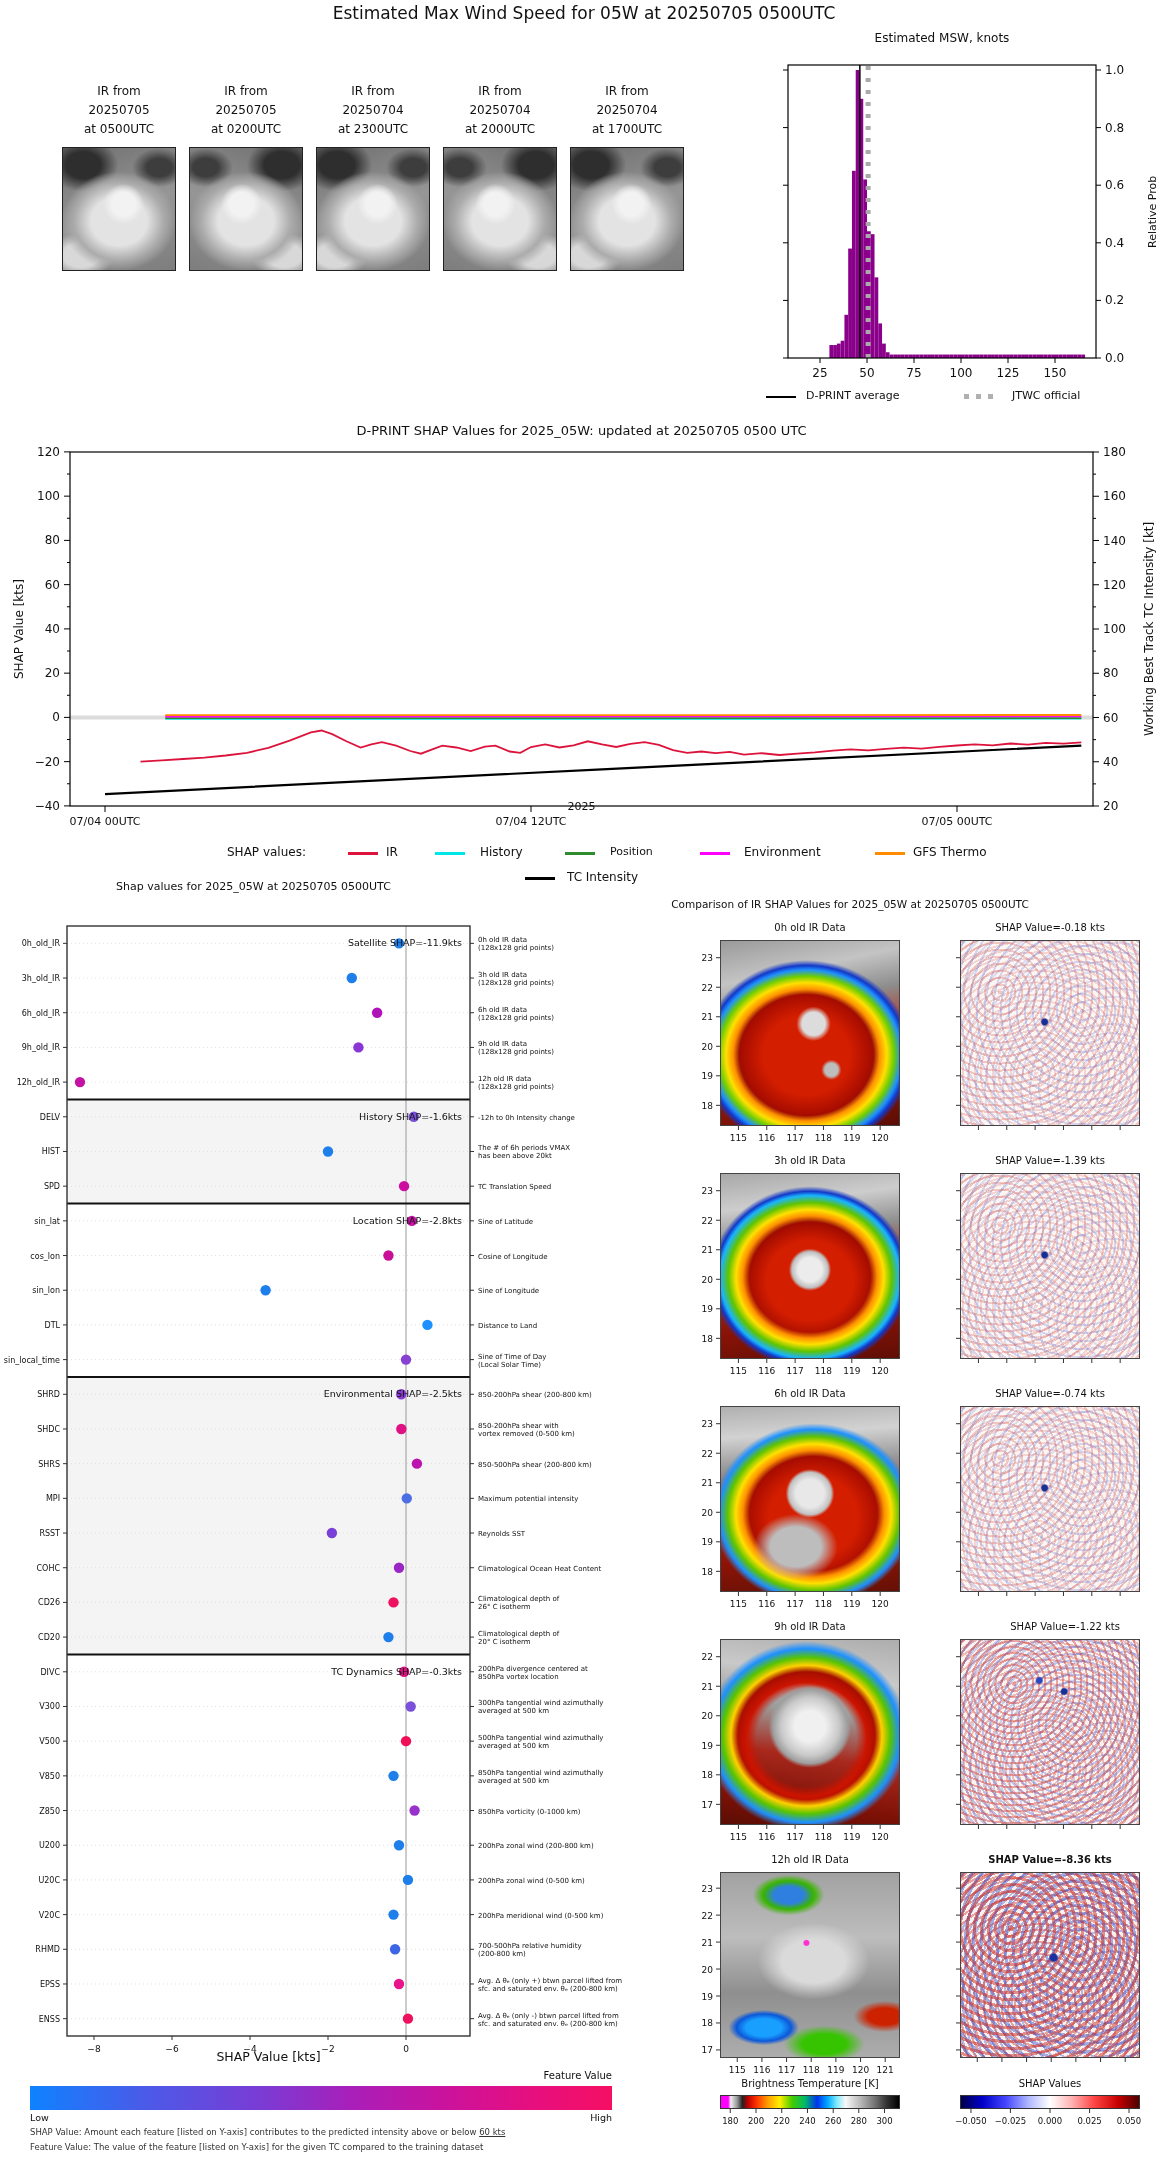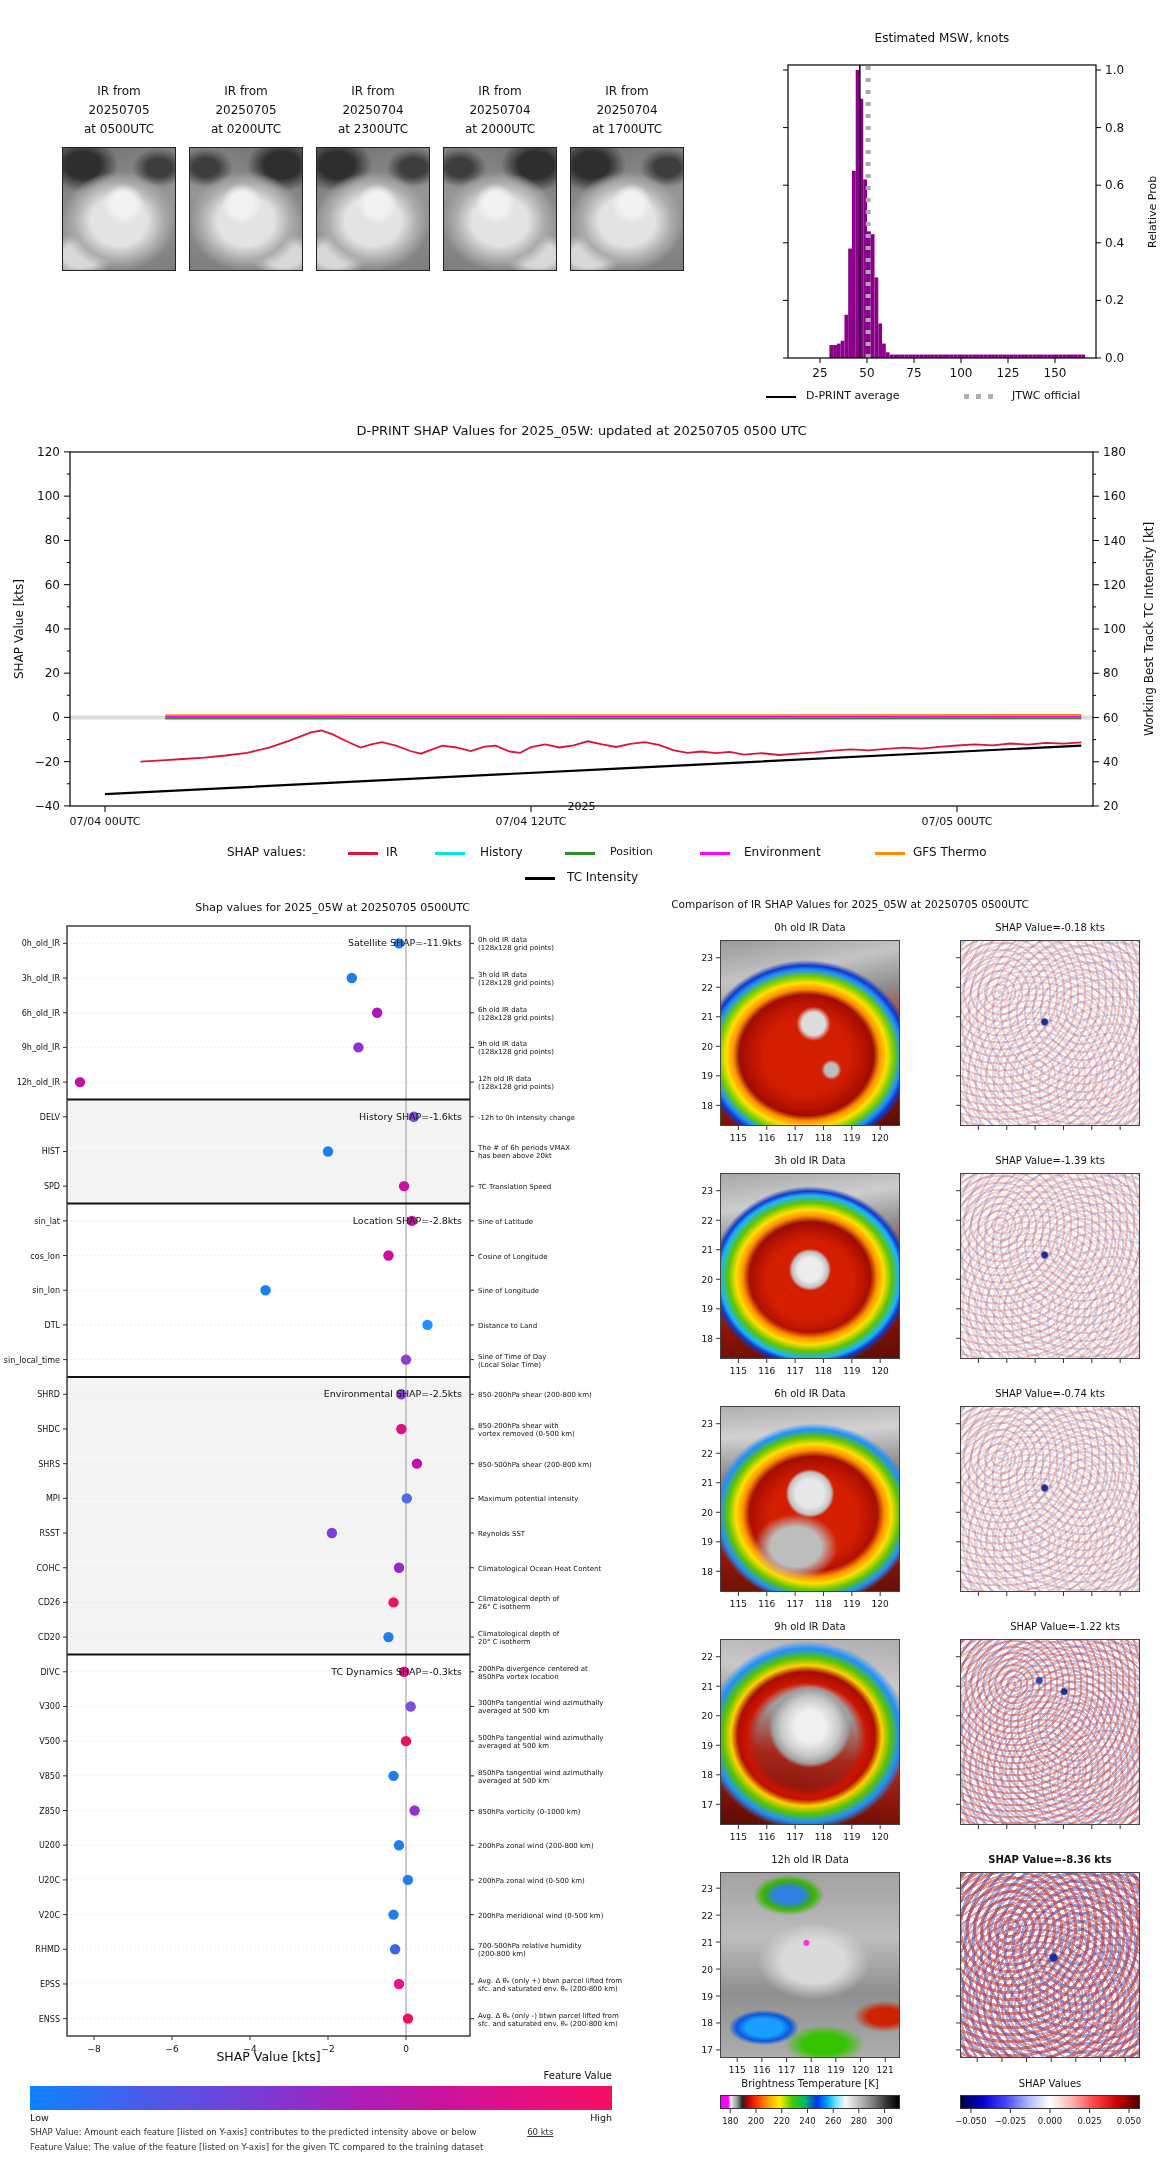--- a/index.html
+++ b/index.html
@@ -691,20 +691,21 @@
       <line x1="1010.4" y1="2109" x2="1010.4" y2="2113" stroke="#333"></line>
       <text x="1010.4" y="2124" font-size="8.5" text-anchor="middle">−0.025</text>
       <line x1="1050" y1="2109" x2="1050" y2="2113" stroke="#333"></line>
       <text x="1050" y="2124" font-size="8.5" text-anchor="middle">0.000</text>
       <line x1="1089.6" y1="2109" x2="1089.6" y2="2113" stroke="#333"></line>
       <text x="1089.6" y="2124" font-size="8.5" text-anchor="middle">0.025</text>
       <line x1="1129.02" y1="2109" x2="1129.02" y2="2113" stroke="#333"></line>
       <text x="1129.02" y="2124" font-size="8.5" text-anchor="middle">0.050</text>
     </svg>
 
+  <div class="abs ctr" style="left:0;top:3px;width:1168px;font-size:17px;">Estimated Max Wind Speed for 05W at 20250705 0500UTC</div>
 
   <div class="abs ctr" style="left:62px;top:82px;width:114px;font-size:12px;line-height:19px;">
     <div>IR from</div>
     <div>20250705</div>
     <div>at 0500UTC</div>
   </div>
   <div class="abs ctr" style="left:189px;top:82px;width:114px;font-size:12px;line-height:19px;">
     <div>IR from</div>
     <div>20250705</div>
     <div>at 0200UTC</div>
@@ -748,28 +749,28 @@
   <div class="abs" style="left:480px;top:845px;font-size:12px;">History</div>
   <div class="legend-line" style="left: 565px; top: 852px; width: 30px; background: rgb(46, 139, 46);"></div>
   <div class="abs" style="left:610px;top:845px;font-size:11px;">Position</div>
   <div class="legend-line" style="left: 700px; top: 852px; width: 30px; background: rgb(255, 0, 255);"></div>
   <div class="abs" style="left:744px;top:845px;font-size:12px;">Environment</div>
   <div class="legend-line" style="left: 875px; top: 852px; width: 30px; background: rgb(255, 140, 0);"></div>
   <div class="abs" style="left:913px;top:845px;font-size:12px;">GFS Thermo</div>
   <div class="legend-line" style="left: 525px; top: 877px; width: 30px; background: rgb(0, 0, 0);"></div>
   <div class="abs" style="left:567px;top:870px;font-size:12px;">TC Intensity</div>
 
-  <div class="abs ctr" style="left:37px;top:901px;width:433px;font-size:11px;text-align:right;">Shap values for 2025_05W at 20250705 0500UTC</div>
+  <div class="abs ctr" style="left:37px;top:880px;width:433px;font-size:11px;">Shap values for 2025_05W at 20250705 0500UTC</div>
   <div class="abs ctr" style="left:67px;top:2049px;width:403px;font-size:12.5px;">SHAP Value [kts]</div>
   <div class="abs cbar-fv" style="left:30px;top:2086px;width:582px;height:24px;"></div>
   <div class="abs" style="left:412px;top:2070px;width:200px;font-size:10px;text-align:right;">Feature Value</div>
   <div class="abs" style="left:30px;top:2112px;font-size:9.5px;">Low</div>
   <div class="abs" style="left:412px;top:2112px;width:200px;font-size:9.5px;text-align:right;">High</div>
   <div class="fnote" style="left:30px;top:2127px;">
-    <span>SHAP Value: Amount each feature [listed on Y-axis] contributes to the predicted intensity above or below </span><span style="text-decoration:underline;margin-left:48px;">60 kts</span>
+    <span>SHAP Value: Amount each feature [listed on Y-axis] contributes to the predicted intensity above or below </span><span style="text-decoration:underline;">60 kts</span>
   </div>
   <div class="fnote" style="left:30px;top:2142px;">Feature Value: The value of the feature [listed on Y-axis] for the given TC compared to the training dataset</div>
 
   <div class="abs ctr" style="left:620px;top:898px;width:460px;font-size:10.5px;">Comparison of IR SHAP Values for 2025_05W at 20250705 0500UTC</div>
   <div class="abs ctr" style="left:690px;top:2078px;width:240px;font-size:10px;">Brightness Temperature [K]</div>
   <div class="abs cbar-bt" style="left:720px;top:2095px;width:180px;height:14px;"></div>
   <div class="abs ctr" style="left:930px;top:2078px;width:240px;font-size:10px;">SHAP Values</div>
   <div class="abs cbar-sh" style="left:960px;top:2095px;width:180px;height:14px;"></div>
 <div style="position: absolute; left: 720px; top: 922px; width: 180px; font-size: 10px; text-align: center;">0h old IR Data</div>
     <div style="position: absolute; left: 960px; top: 922px; width: 180px; font-size: 10px; text-align: center;">SHAP Value=-0.18 kts</div>

